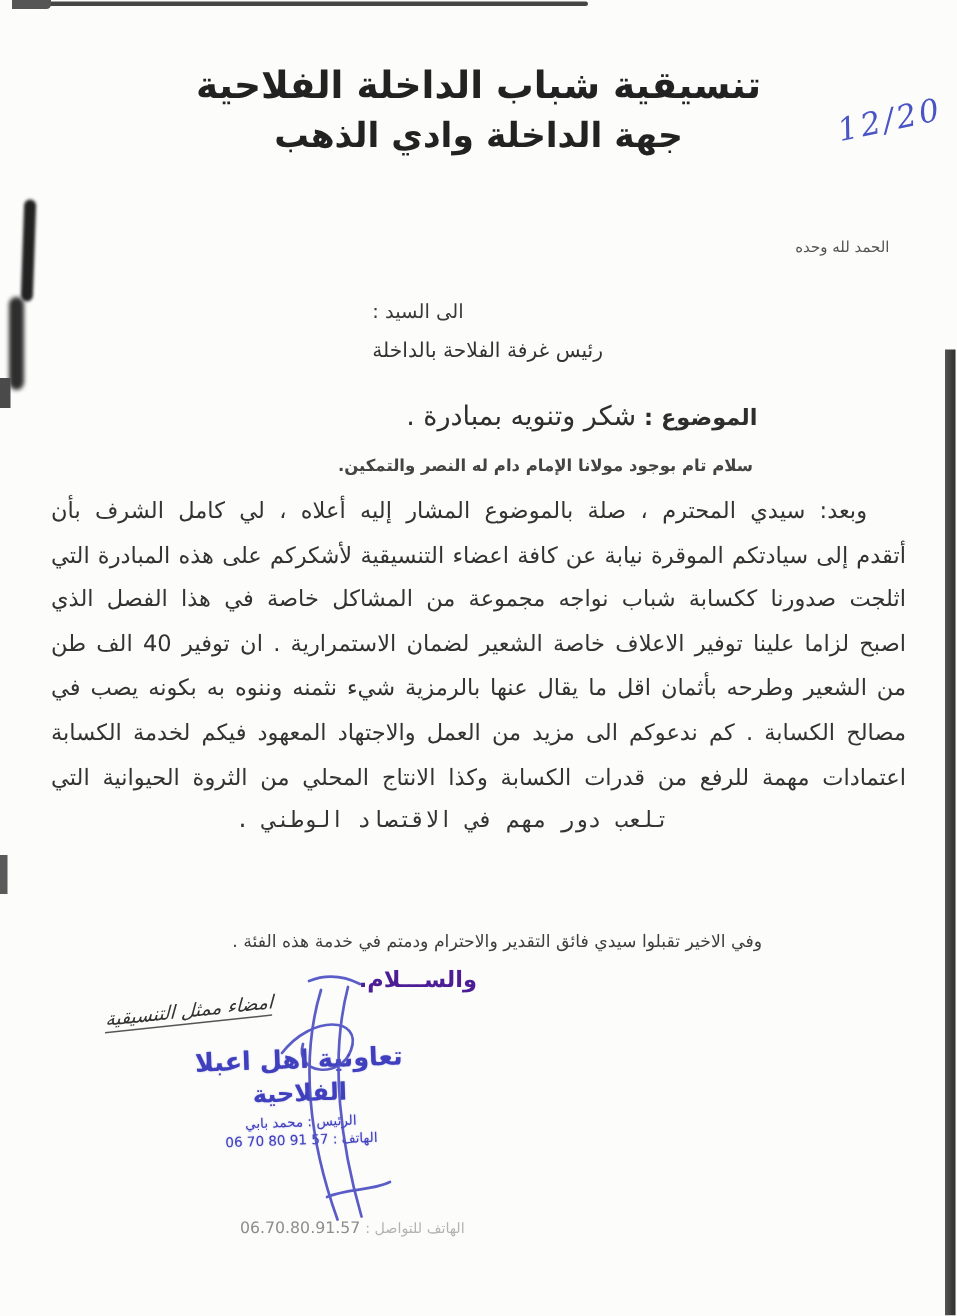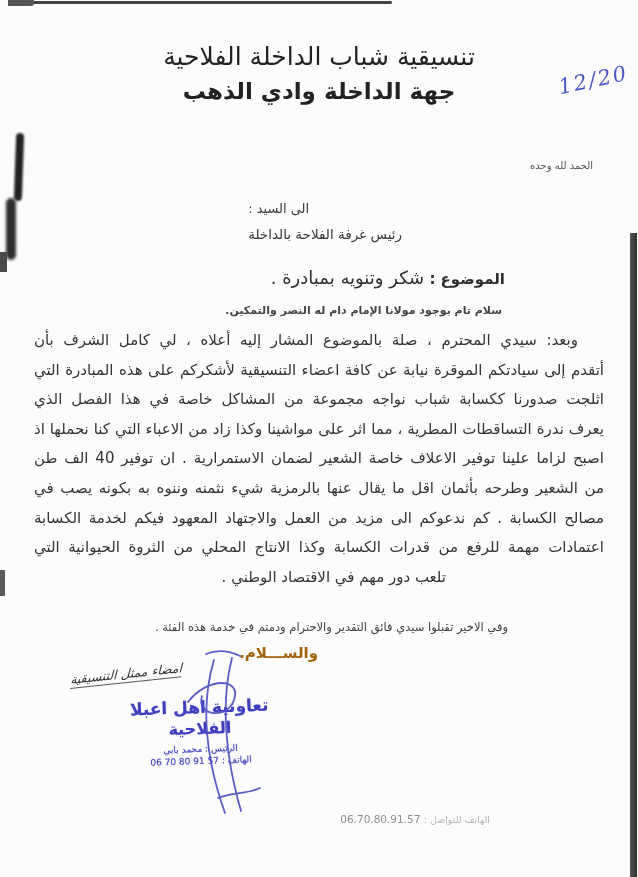--- a/index.html
+++ b/index.html
@@ -25,21 +25,21 @@
   .hw-mark{
     left:558px;top:68px;
     font-family:"DejaVu Serif", serif;
     font-style:italic;
     font-size:21px;color:#4a55c5;
     transform:rotate(-12deg);
     letter-spacing:2px;
   }
   
   .org-header{left:0;right:0;top:42px;text-align:center;color:#222;}
-  .org-line1{font-size:25px;font-weight:normal;margin-bottom:7px;}
+  .org-line1{font-size:25px;font-weight:bold;margin-bottom:7px;}
   .org-line2{font-size:23px;font-weight:bold;}
   
   .tahmid{top:160px;right:45px;font-size:10px;color:#555;}
   
   .recipient{top:201px;right:236px;text-align:left;white-space:nowrap;}
   .recipient .to{font-size:13px;color:#3a3a3a;margin-bottom:10px;}
   .recipient .title{font-size:13.5px;color:#333;}
   
   .subject{top:267px;right:133px;white-space:nowrap;color:#2e2e2e;}
   .subject .lbl{font-size:15px;font-weight:bold;}
@@ -50,24 +50,24 @@
   
   .body-block{top:326px;left:34px;right:34px;}
   .body-block .line{
     font-size:15px;line-height:29.6px;height:29.6px;
     color:#333;
     text-align:justify;text-align-last:justify;
     white-space:nowrap;overflow:hidden;
   }
   .body-block .line.first{padding-right:26px;}
   .body-block .line.last{
-    text-align:right;text-align-last:right;padding-right:158px;
+    text-align:right;text-align-last:right;padding-right:158px;font-family:Liberation Mono, monospace;
   }
   .final-note{top:620px;right:130px;font-size:11.5px;color:#3e3e3e;}
-  .closing{top:644px;right:320px;font-size:15px;font-weight:bold;color:#a16207;letter-spacing:1px;}
+  .closing{top:644px;right:320px;font-size:15px;font-weight:bold;color:#4c1d95;letter-spacing:1px;}
   
   .sig-caption{
     top:666px;left:70px;
     font-size:12.5px;color:#333;
     transform:rotate(-6deg) skewX(-8deg);
     border-bottom:1px solid #555;
     padding-bottom:1px;
     font-style:italic;
   }
   .stamp{
@@ -78,21 +78,21 @@
   }
   .stamp .s1{font-size:17px;font-weight:bold;}
   .stamp .s2{font-size:16px;font-weight:bold;margin-top:2px;}
   .stamp .s3{font-size:9px;margin-top:6px;}
   .stamp .s4{font-size:9px;margin-top:2px;}
   .stamp .num{unicode-bidi:embed;}
   .sig-svg{top:648px;left:128px;}
   
   .footer{
     top:813px;left:160px;width:330px;
-    text-align:right;font-size:10.5px;color:#9a9a9a;
+    text-align:left;font-size:10.5px;color:#9a9a9a;
     white-space:nowrap;
   }
   .footer .f-lbl{color:#b3b3b3;font-size:9.5px;}
   .footer .f-num{unicode-bidi:embed;color:#8d8d8d;letter-spacing:.5px;}
 </style>
 </head>
 <body>
 
 <div class="artifact a-topline"></div>
 <div class="artifact a-topwedge"></div>
@@ -119,21 +119,20 @@
 <div class="abs subject">
   <span class="lbl">الموضوع</span><span class="colon"> : </span><span class="val">شكر وتنويه بمبادرة  .</span>
 </div>
 
 <div class="abs salutation">سلام تام بوجود مولانا الإمام دام له النصر والتمكين.</div>
 
 <div class="abs body-block">
   <div class="line first">وبعد:  سيدي  المحترم ، صلة بالموضوع المشار إليه أعلاه ، لي كامل الشرف بأن</div>
   <div class="line">أتقدم إلى سيادتكم الموقرة نيابة عن كافة اعضاء التنسيقية  لأشكركم على هذه المبادرة التي</div>
   <div class="line">اثلجت صدورنا ككسابة شباب نواجه مجموعة من المشاكل خاصة في هذا الفصل الذي</div>
-  <div class="line">يعرف ندرة التساقطات المطرية ، مما اثر على مواشينا وكذا زاد من الاعباء التي كنا نحملها اذ</div>
   <div class="line">اصبح لزاما علينا توفير الاعلاف خاصة الشعير لضمان الاستمرارية . ان توفير 40 الف طن</div>
   <div class="line">من الشعير وطرحه بأثمان اقل ما يقال عنها بالرمزية شيء نثمنه وننوه به بكونه يصب في</div>
   <div class="line">مصالح الكسابة . كم ندعوكم الى مزيد من العمل والاجتهاد المعهود فيكم لخدمة الكسابة</div>
   <div class="line">اعتمادات مهمة للرفع من قدرات الكسابة وكذا الانتاج المحلي من الثروة الحيوانية  التي</div>
   <div class="line last">تلعب دور مهم في الاقتصاد الوطني .</div>
 </div>
 
 <div class="abs final-note">وفي الاخير تقبلوا سيدي فائق التقدير والاحترام ودمتم في خدمة هذه الفئة .</div>
 <div class="abs closing">والســـلام.</div>
 

